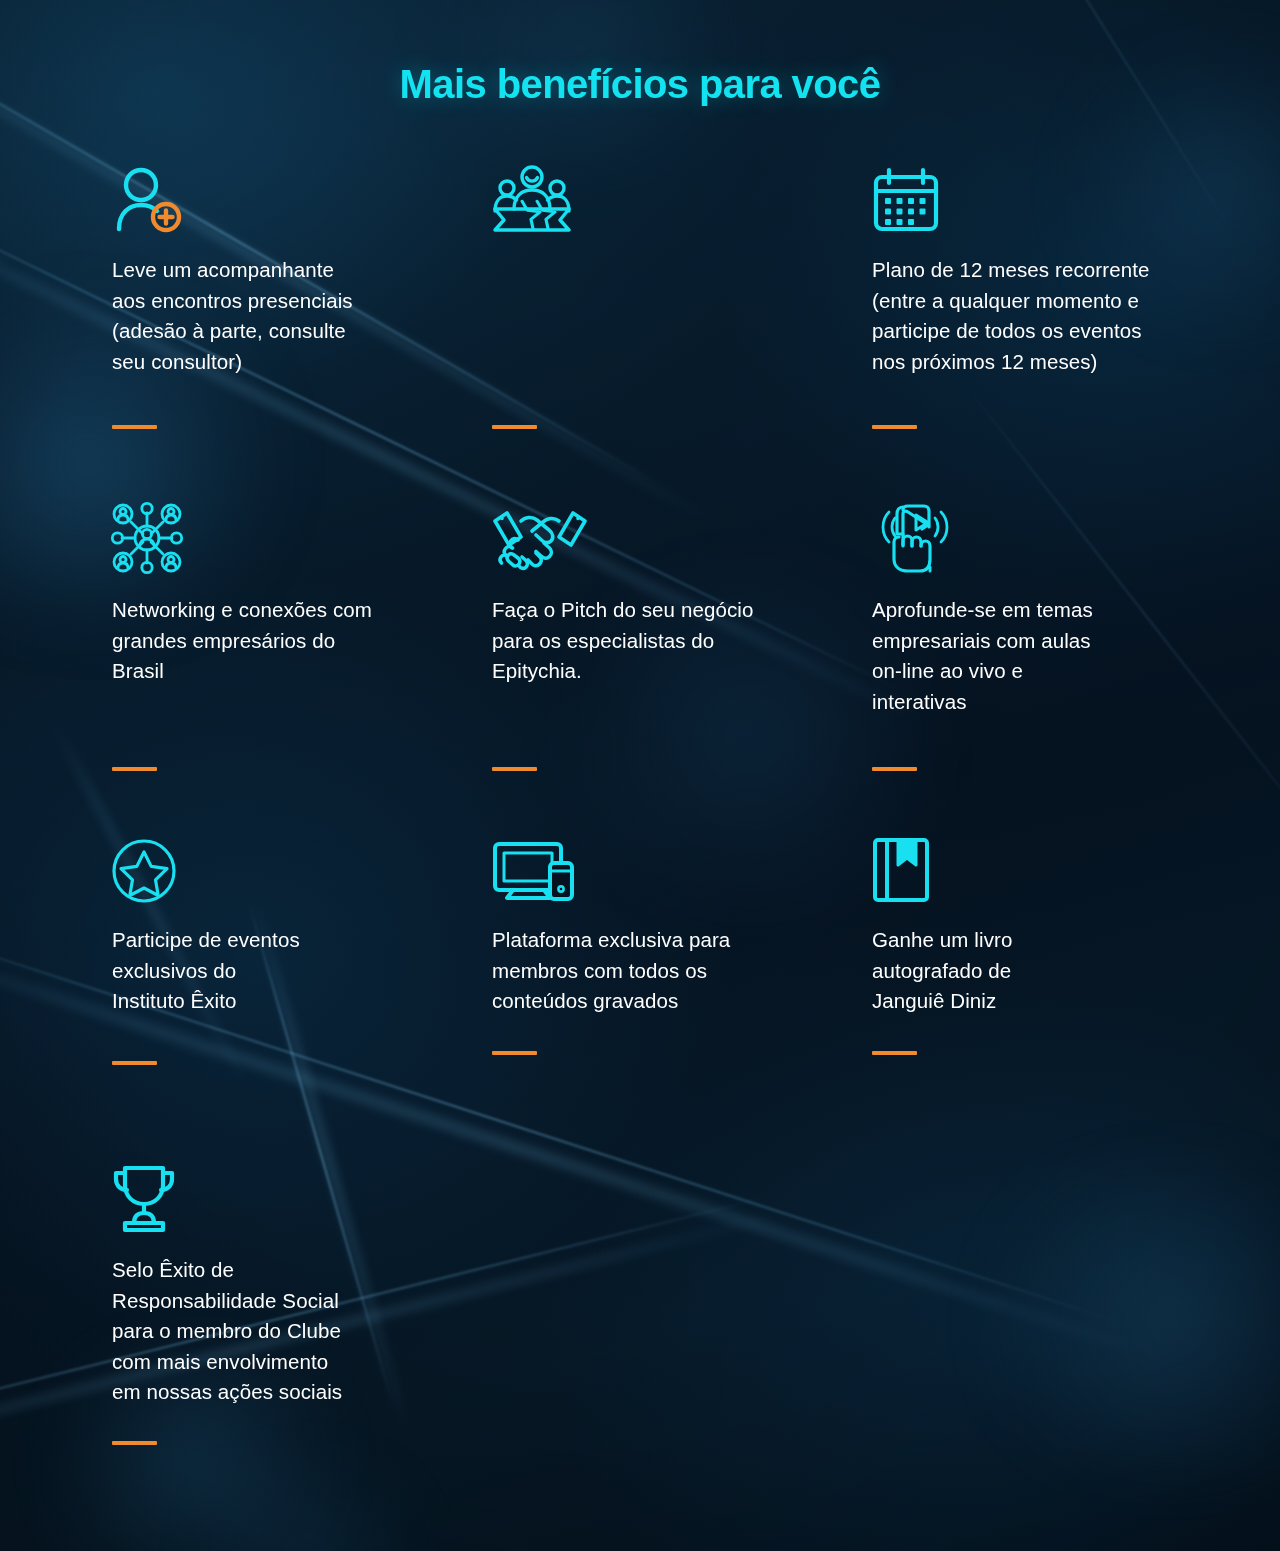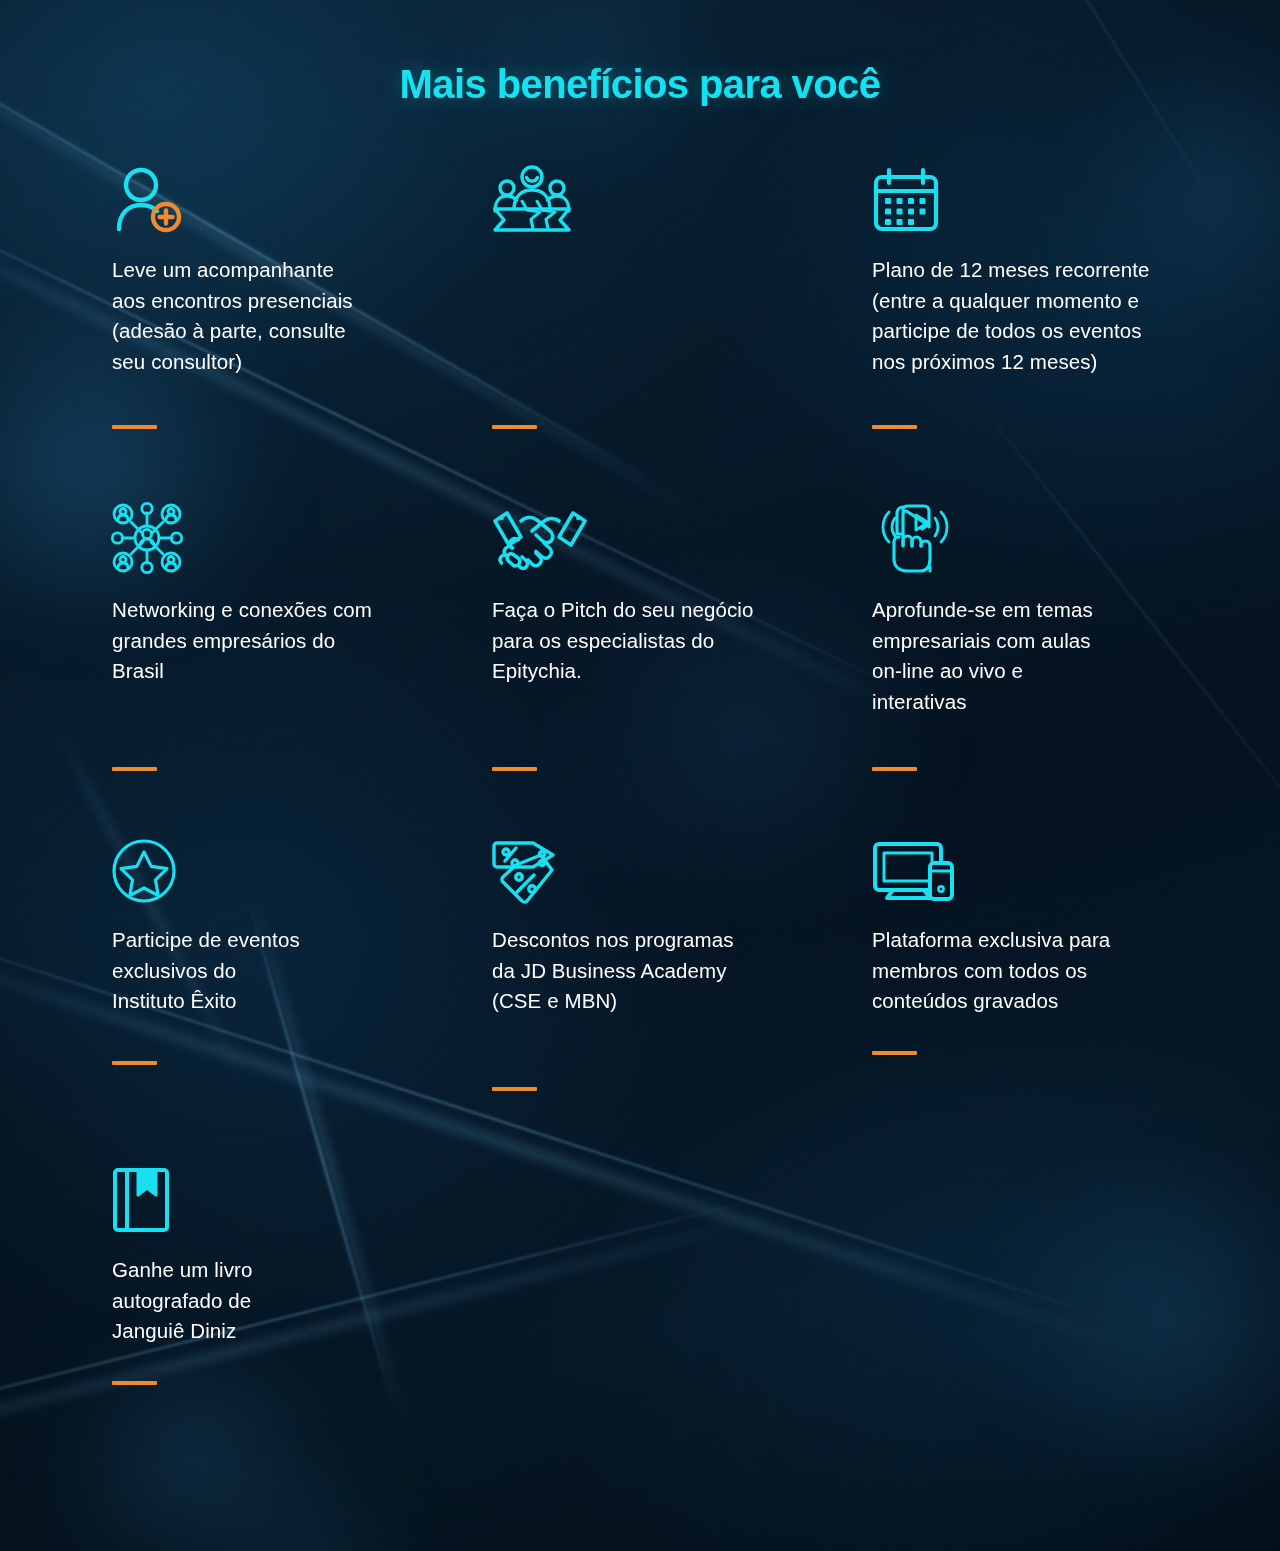--- a/index.html
+++ b/index.html
@@ -286,38 +286,20 @@
           <path d="M32 13 L39.2 27.4 L55 29.7 L43.5 40.8 L46.2 56.5 L32 49 L17.8 56.5 L20.5 40.8 L9 29.7 L24.8 27.4 Z"></path>
         </svg>
       </div>
       <p class="benefit-text">Participe de eventos
 exclusivos do
 Instituto Êxito</p>
       <div class="benefit-rule r3" style="top:230px;"></div>
     </div>
 
 
-    <div class="benefit-card">
-      <div class="benefit-icon">
-        <svg width="72" height="66" viewBox="0 0 72 66" fill="none" stroke="#18E0F0" stroke-width="3.4" stroke-linecap="round" stroke-linejoin="round">
-          <path d="M5 6 H41 L61 18 L41 30 H5 C3.3 30 2 28.7 2 27 V9 C2 7.3 3.3 6 5 6 Z"></path>
-          <circle cx="50" cy="17" r="2.6"></circle>
-          <path d="M14 12 a3 3 0 1 0 0.01 0 M23 23 a3 3 0 1 0 0.01 0 M24 11 L13 24"></path>
-          <path d="M24 28 L49 18 L60 33 L35 64 C33.5 65.6 31.3 65.5 30 64 L11 45 C9.6 43.6 9.6 41.4 11 40 Z" fill="none"></path>
-          <circle cx="27" cy="40" r="3.2"></circle>
-          <circle cx="40" cy="52" r="3.2"></circle>
-          <path d="M42 38 L25 55"></path>
-          <circle cx="50" cy="26" r="2.6"></circle>
-        </svg>
-      </div>
-      <p class="benefit-text">Descontos nos programas
-da JD Business Academy
-(CSE e MBN)</p>
-      <div class="benefit-rule r3" style="top:256px;"></div>
-    </div>
 
     <div class="benefit-card">
       <div class="benefit-icon">
         <svg width="84" height="62" viewBox="0 0 84 62" fill="none" stroke="#18E0F0" stroke-width="4" stroke-linecap="round" stroke-linejoin="round">
           <rect x="3" y="3" width="66" height="46" rx="4"></rect>
           <path d="M12 12 H60 V40 H12 Z" stroke-width="3"></path>
           <path d="M15 57 H58 L52 49 H21 Z"></path>
           <rect x="58" y="22" width="22" height="36" rx="4" fill="#051220"></rect>
           <path d="M58 30 H80" stroke-width="3"></path>
           <circle cx="69" cy="48" r="2.6" stroke-width="2.6"></circle>
@@ -336,15 +318,33 @@
           <path d="M15 3 V63"></path>
           <path d="M26 3 H44 V28 L35 21 L26 28 Z" fill="#18E0F0" stroke="#18E0F0" stroke-width="3"></path>
         </svg>
       </div>
       <p class="benefit-text">Ganhe um livro
 autografado de
 Janguiê Diniz</p>
       <div class="benefit-rule r4" style="top:220px;"></div>
     </div>
 
+    <div class="benefit-card">
+      <div class="benefit-icon">
+        <svg width="64" height="68" viewBox="0 0 64 68" fill="none" stroke="#18E0F0" stroke-width="4.2" stroke-linecap="round" stroke-linejoin="round">
+          <path d="M13 3 H51 V20 C51 31 43 39 32 39 C21 39 13 31 13 20 Z"></path>
+          <path d="M13 8 H4 V14 C4 21 9 25 15 25"></path>
+          <path d="M51 8 H60 V14 C60 21 55 25 49 25"></path>
+          <path d="M32 39 V48"></path>
+          <path d="M22 58 C22 51 26 48 32 48 C38 48 42 51 42 58"></path>
+          <path d="M13 58 H51 V65 H13 Z"></path>
+        </svg>
+      </div>
+      <p class="benefit-text">Selo Êxito de
+Responsabilidade Social
+para o membro do Clube
+com mais envolvimento
+em nossas ações sociais</p>
+      <div class="benefit-rule r4" style="top:280px;"></div>
+    </div>
 
   </div>
 </div>
 
 </body></html>

